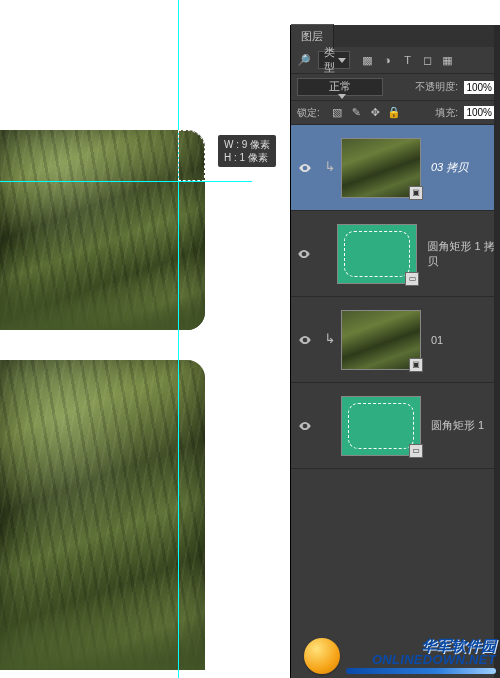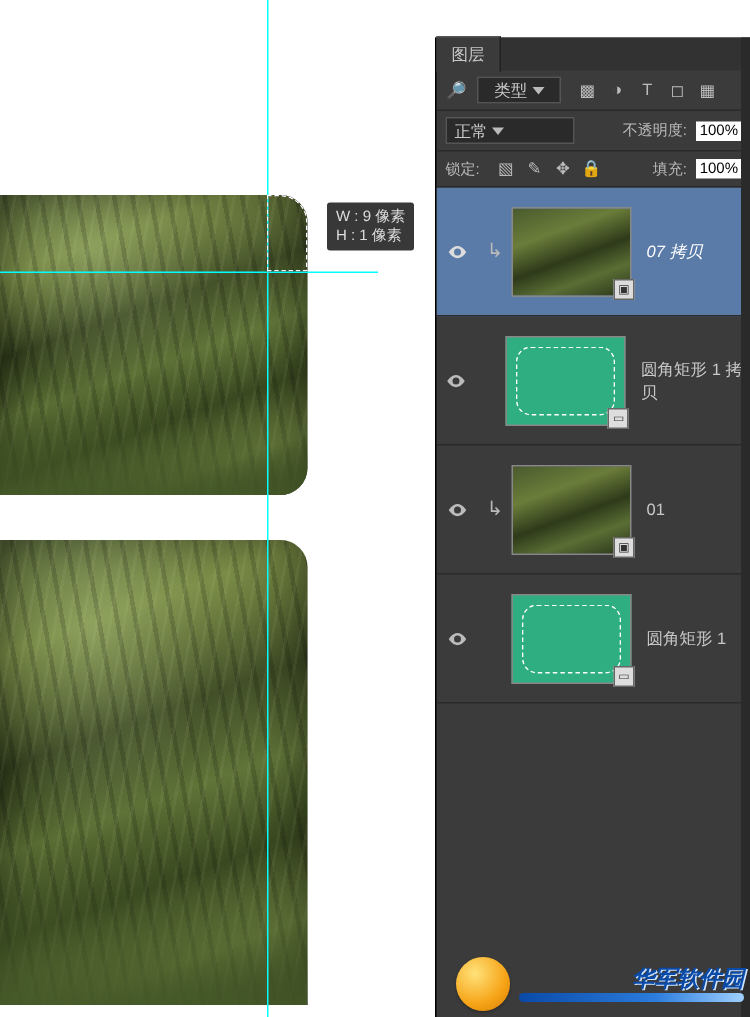--- a/index.html
+++ b/index.html
@@ -54,22 +54,22 @@
   position:absolute; right:0; top:25px;
   width:210px; bottom:0;
   background:#3b3b3b; color:#c8c8c8;
   display:flex; flex-direction:column;
   border-left:1px solid #000;
 }
 .tabrow { height:22px; background:#323232; display:flex; align-items:center;}
 .tab { padding:4px 10px; background:#3b3b3b; font-size:11px; border-top:1px solid #555; border-right:1px solid #222;}
 .row { display:flex; align-items:center; gap:6px; padding:4px 6px; border-bottom:1px solid #2a2a2a; position:relative;}
 .dd { background:#2a2a2a; border:1px solid #555; height:18px; display:flex; align-items:center; padding:0 5px; font-size:11px; flex:0 0 auto;}
-.dd.kind { width:56px;justify-content:center; }
-.dd.blend { width:86px; }
+.dd.kind { width:32px; }
+.dd.blend { width:86px;flex-direction:column; }
 .icon { width:15px; height:15px; display:flex; align-items:center; justify-content:center; font-size:11px; color:#bbb;}
 .lbl { font-size:10px; color:#bbb; }
 .valbox { background:#fff; color:#000; font-size:10px; padding:1px 2px; width:30px; text-align:right;}
 .filter-icons { display:flex; gap:5px; margin-left:4px;}
 .lock-icons { display:flex; gap:4px; margin-left:4px;}
 .layers { flex:1; overflow:hidden;}
 .layer {
   display:flex; align-items:center; height:86px;
   border-bottom:1px solid #2a2a2a;
   position:relative;
@@ -171,21 +171,21 @@
         <svg viewBox="0 0 24 24">
             <path fill="#ddd" d="M12 5C6 5 2 12 2 12s4 7 10 7 10-7 10-7-4-7-10-7zm0 11a4 4 0 110-8 4 4 0 010 8z"></path>
           </svg>
       </div>
       <div class="indent">
           <span class="clip">↳</span>
         </div>
       <div class="thumb jg">
           <div class="sm">▣</div>
         </div>
-      <div class="lname">07 拷贝</div>
+      <div class="lname">03 拷贝</div>
     </div>
 
     <div class="layer">
       <div class="eye">
         <svg viewBox="0 0 24 24">
             <path fill="#bbb" d="M12 5C6 5 2 12 2 12s4 7 10 7 10-7 10-7-4-7-10-7zm0 11a4 4 0 110-8 4 4 0 010 8z"></path>
           </svg>
       </div>
       <div class="indent"></div>
       <div class="thumb green">
@@ -226,15 +226,16 @@
 
 
   </div>
   <div class="panel-scrollbar"></div>
 </div>
 
 <div class="wm">
   <div class="wm-logo"></div>
   <div class="wm-text">
     <div class="wm-cn">华军软件园</div>
+    <div class="wm-en">ONLINEDOWN.NET</div>
     <div class="wm-underline"></div>
   </div>
 </div>
 
 </body></html>

